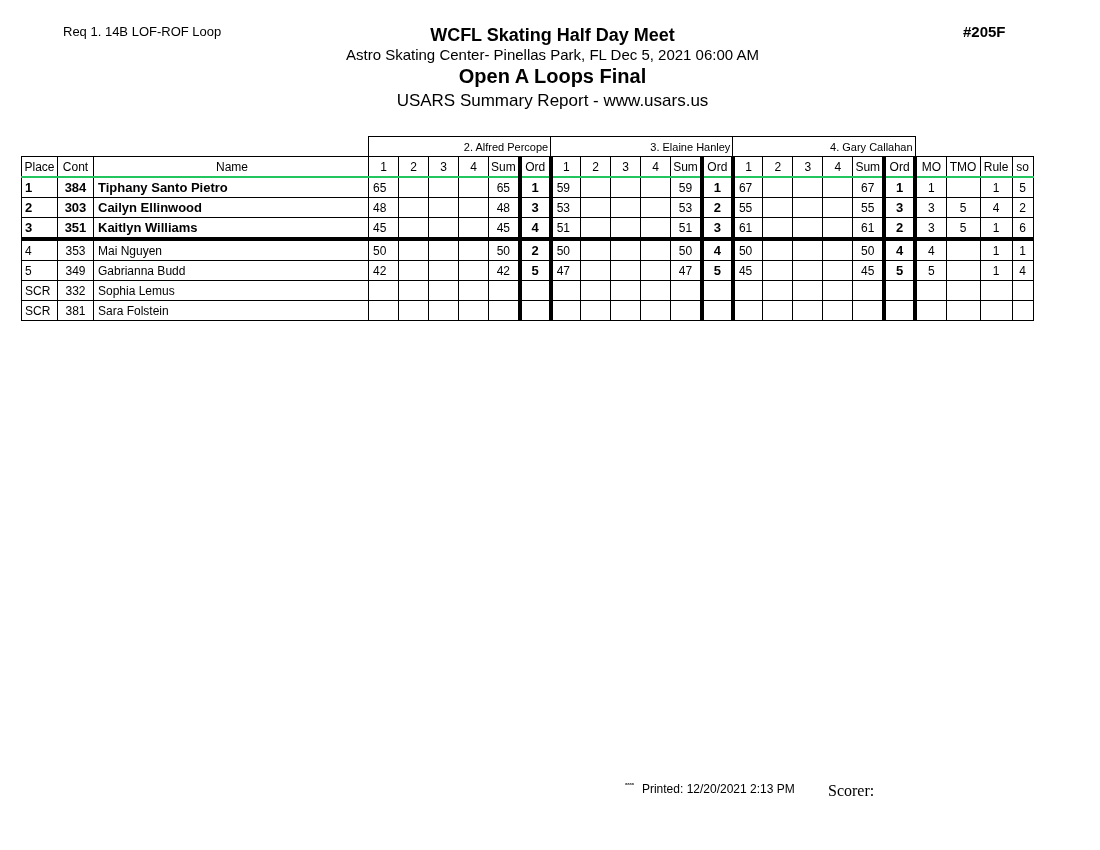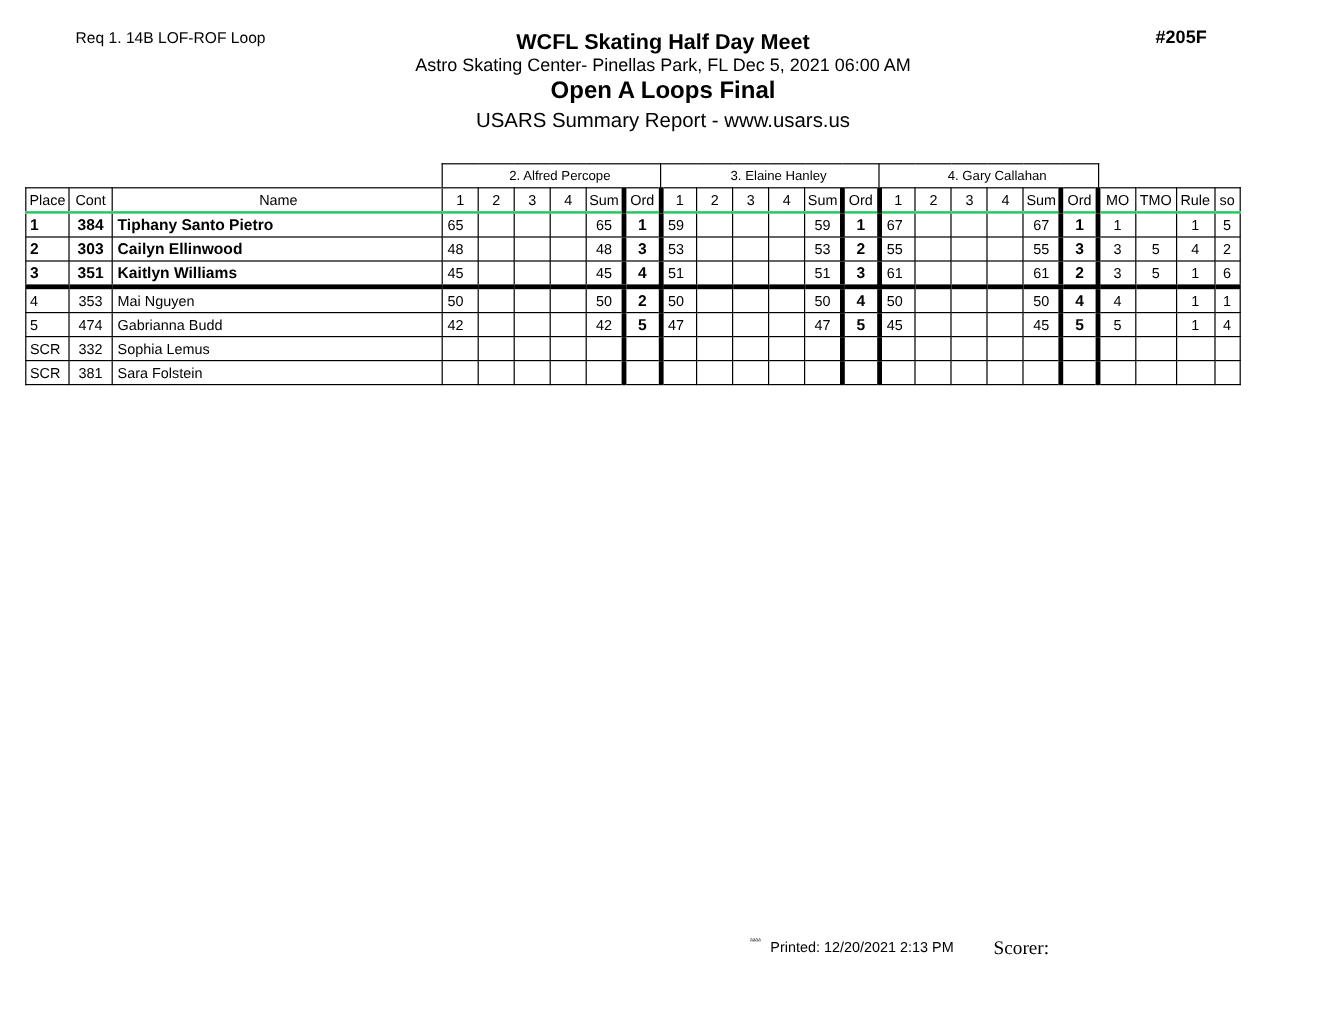--- a/index.html
+++ b/index.html
@@ -10,21 +10,21 @@
   #title-block { left:250px; width:605px; top:24px; text-align:center; }
   #title-block .t1 { font-size:18px; font-weight:bold; line-height:22px; }
   #title-block .t2 { font-size:15px; line-height:17px; }
   #title-block .t3 { font-size:20px; font-weight:bold; line-height:26px; }
   #title-block .t4 { font-size:17px; line-height:24px; }
 
   table.sheet { position:absolute; left:21px; top:136px; border-collapse:collapse; font-size:12px; table-layout:fixed; }
   table.sheet td { border:1px solid #000; height:19px; padding:0 2px; white-space:nowrap; overflow:hidden; }
   table.sheet tr.judge-row td { height:19px; }
   table.sheet tr.judge-row td.blank { border:none; }
-  table.sheet tr.judge-row td.judge { text-align:center; padding-left:16px; font-size:11px; border-bottom:none; }
+  table.sheet tr.judge-row td.judge { text-align:right; padding-left:16px; font-size:11px; border-bottom:none; }
   table.sheet tr.hdr td { text-align:center; border-bottom:2px solid #22c55e; }
   table.sheet tr.hdr td.name-h { text-align:center; padding-left:4px; }
   table.sheet td.place { text-align:left; padding-left:3px; }
   table.sheet td.cont { text-align:center; }
   table.sheet td.name { text-align:left; padding-left:4px;margin-left:46px; }
   table.sheet td.score { text-align:left; padding-left:4px; }
   table.sheet td.sum { text-align:center; }
   table.sheet td.ord { text-align:center; font-weight:bold; border-left:4px solid #000; border-right:4px solid #000; font-size:13px; }
   table.sheet td.c { text-align:center; }
   table.sheet tr.bold td.place, table.sheet tr.bold td.cont, table.sheet tr.bold td.name { font-weight:bold; font-size:13px; }
@@ -213,21 +213,21 @@
         <td class="score"></td>
         <td class="sum">50</td>
         <td class="ord">4</td>
         <td class="c">4</td>
         <td class="c"></td>
         <td class="c">1</td>
         <td class="c">1</td>
       </tr>
       <tr>
         <td class="place">5</td>
-        <td class="cont">474</td>
+        <td class="cont">349</td>
         <td class="name">Gabrianna Budd</td>
         <td class="score">42</td>
         <td class="score"></td>
         <td class="score"></td>
         <td class="score"></td>
         <td class="sum">42</td>
         <td class="ord">5</td>
         <td class="score">47</td>
         <td class="score"></td>
         <td class="score"></td>

